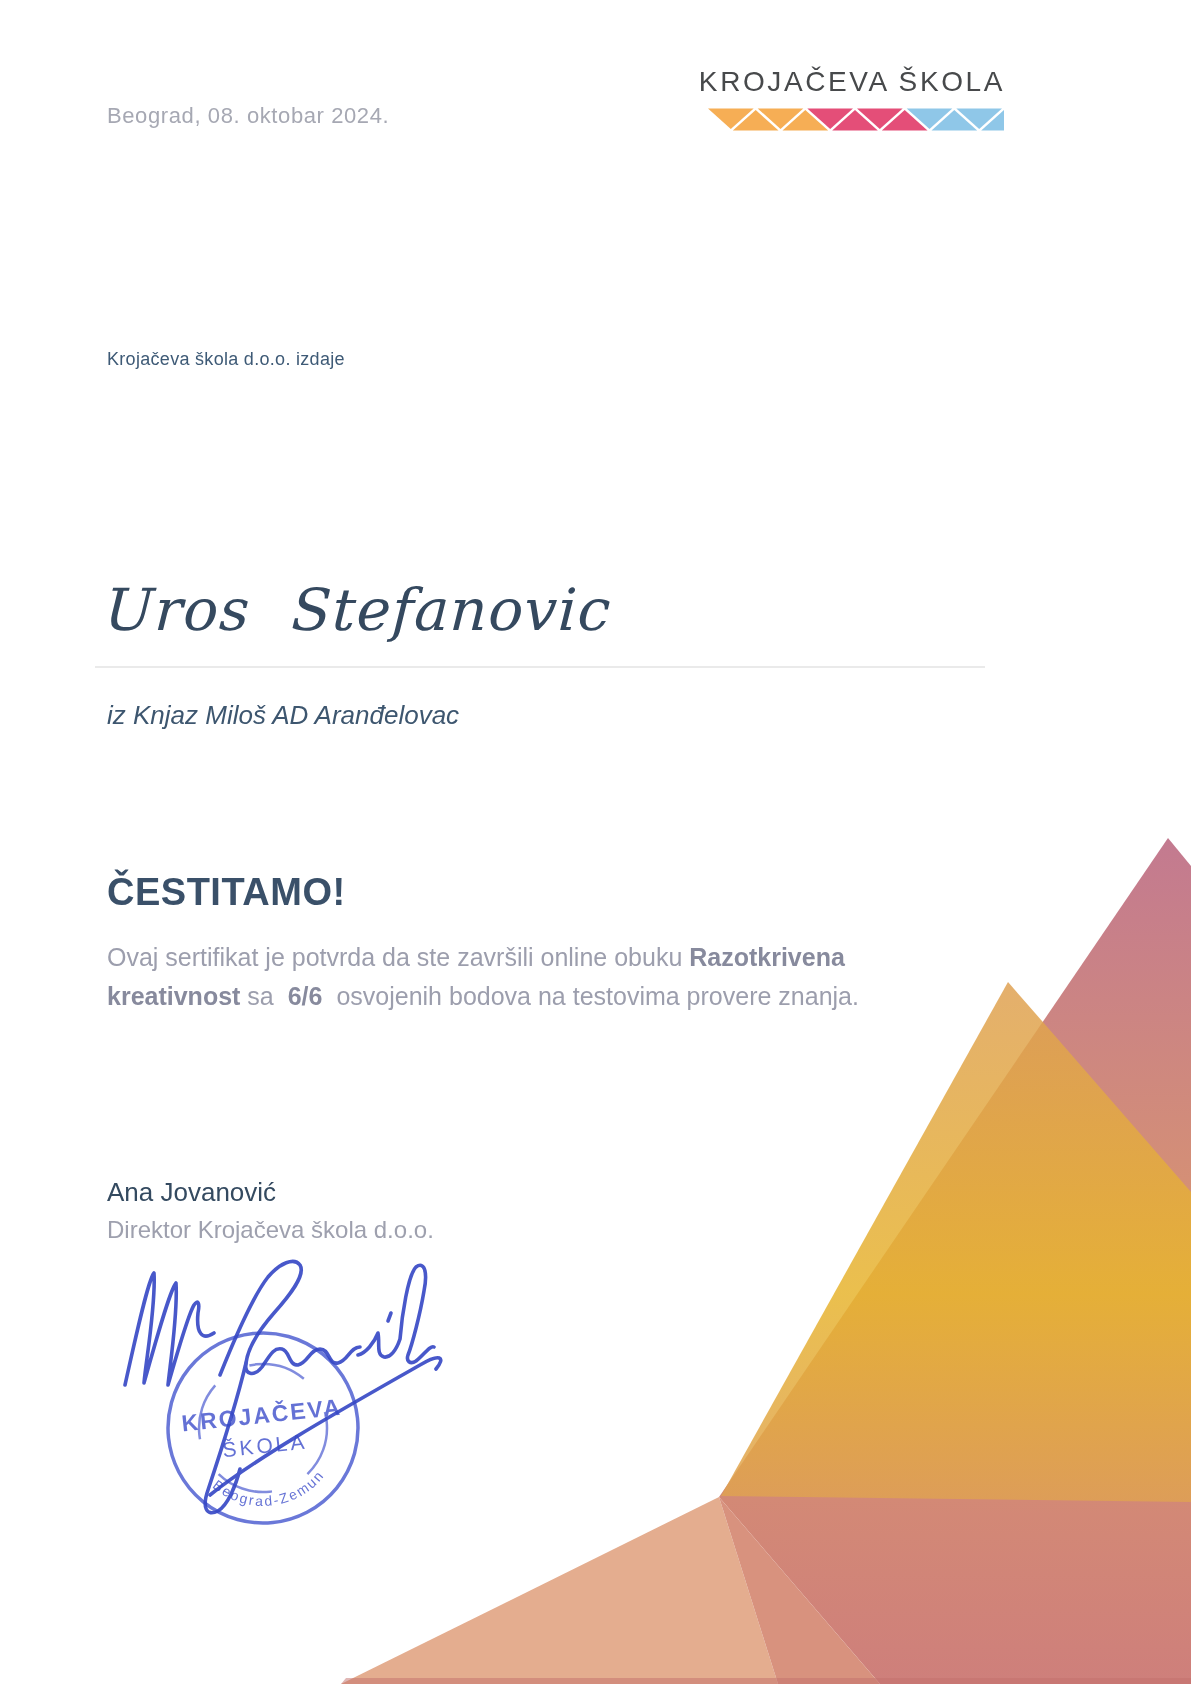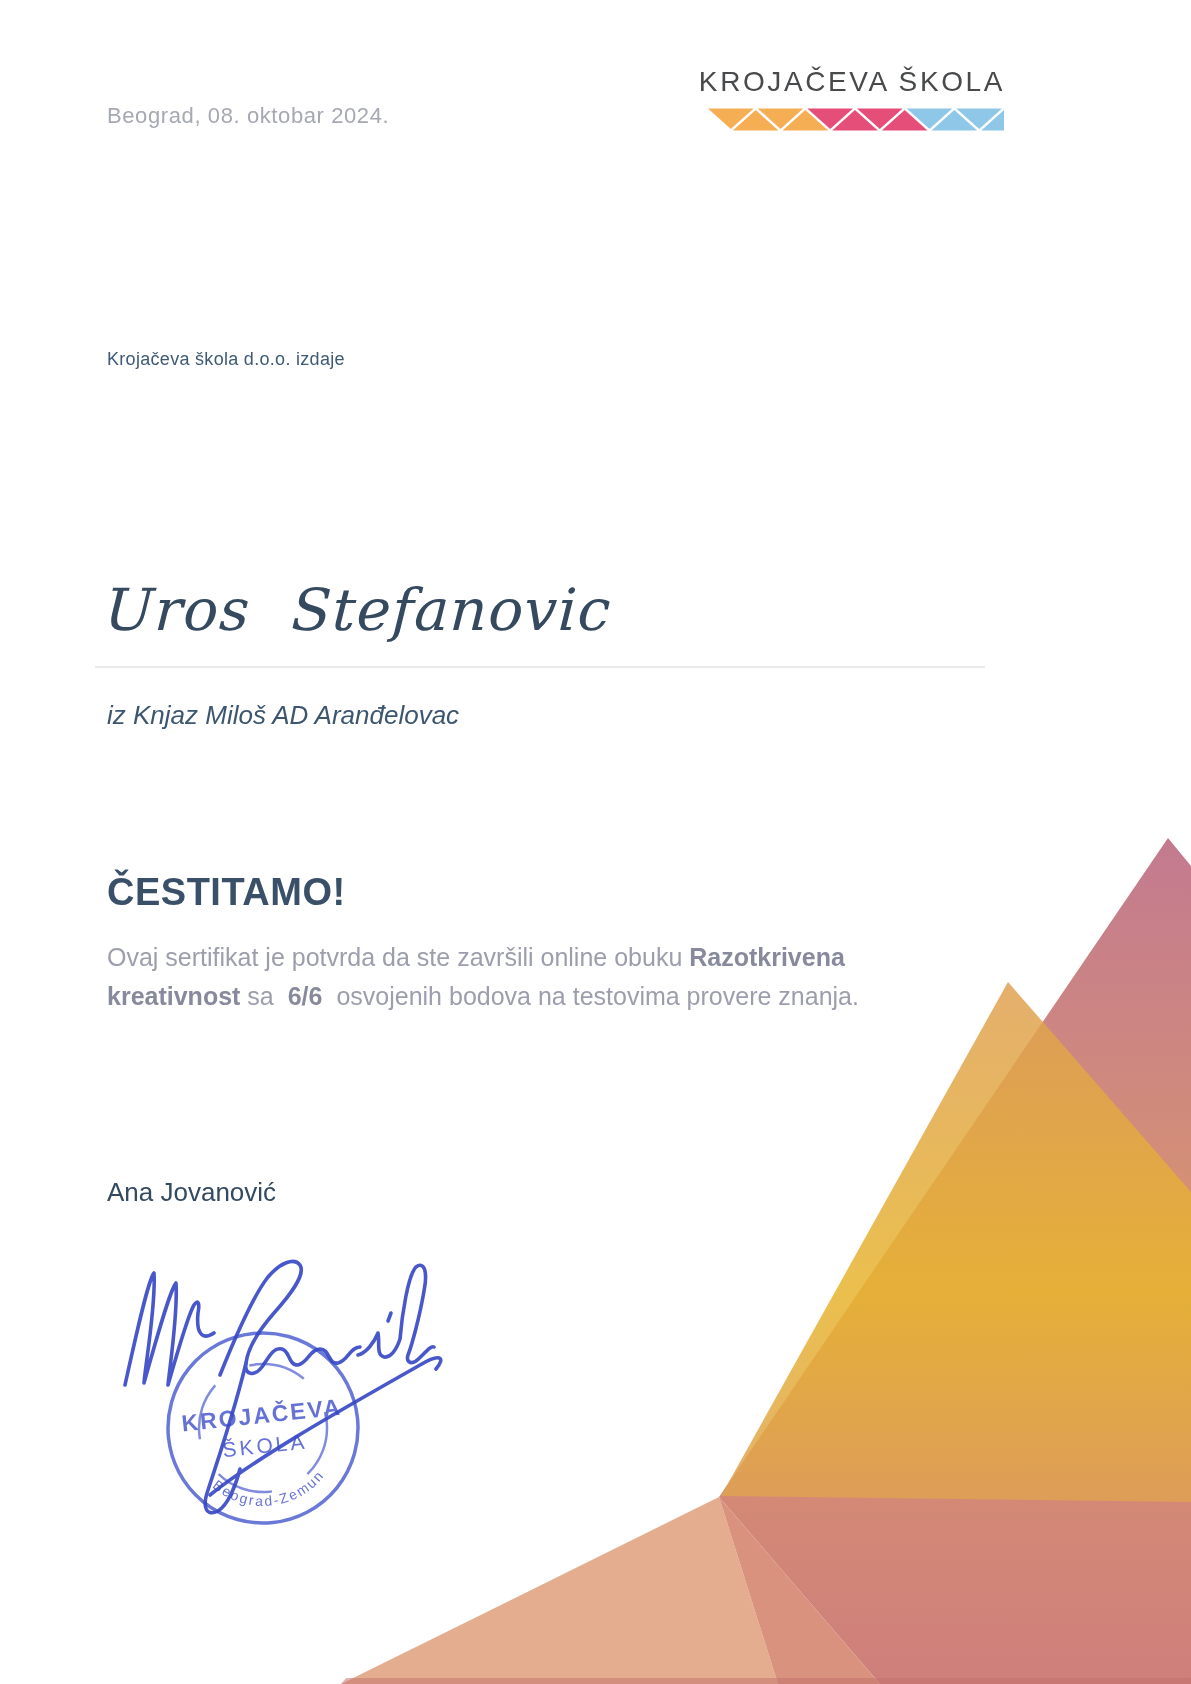--- a/index.html
+++ b/index.html
@@ -78,20 +78,21 @@
   <div id="issuer-line" class="abs">Krojačeva škola d.o.o. izdaje</div>
 
   <div id="recipient-name" class="abs">Uros Stefanovic</div>
   <div id="name-underline" class="abs"></div>
   <div id="recipient-from" class="abs">iz Knjaz Miloš AD Aranđelovac</div>
 
   <div id="congrats-heading" class="abs">ČESTITAMO!</div>
   <div id="congrats-body" class="abs"><span>Ovaj sertifikat je potvrda da ste završili online obuku </span><span class="bold-frag">Razotkrivena kreativnost</span><span> sa </span><span class="bold-frag" id="score-frag">6/6</span><span> osvojenih bodova na testovima provere znanja.</span></div>
 
   <div id="signatory-name" class="abs">Ana Jovanović</div>
+  <div id="signatory-title" class="abs">Direktor Krojačeva škola d.o.o.</div>
 
   <svg id="signature-block" class="abs" width="380" height="330" viewBox="0 0 380 330">
 
     <g transform="rotate(-6 173 173)" opacity="0.82">
       <circle cx="173" cy="173" r="95" fill="none" stroke="#4a5bd0" stroke-width="3.5"></circle>
       <circle cx="173" cy="173" r="64" fill="none" stroke="#4a5bd0" stroke-width="2.5" stroke-dasharray="58 40" opacity="0.85"></circle>
       <text x="173" y="168" text-anchor="middle" font-family="Liberation Sans, sans-serif" font-size="23" font-weight="bold" letter-spacing="2" fill="#4353cc">KROJAČEVA</text>
       <text x="173" y="198" text-anchor="middle" font-family="Liberation Sans, sans-serif" font-size="21" letter-spacing="3" fill="#4353cc">ŠKOLA</text>
       <path id="stampArc" d="M 105.5,212 A 78,78 0 0 0 240.5,212" fill="none"></path>
       <text font-family="Liberation Sans, sans-serif" font-size="14" letter-spacing="2" fill="#4353cc">

